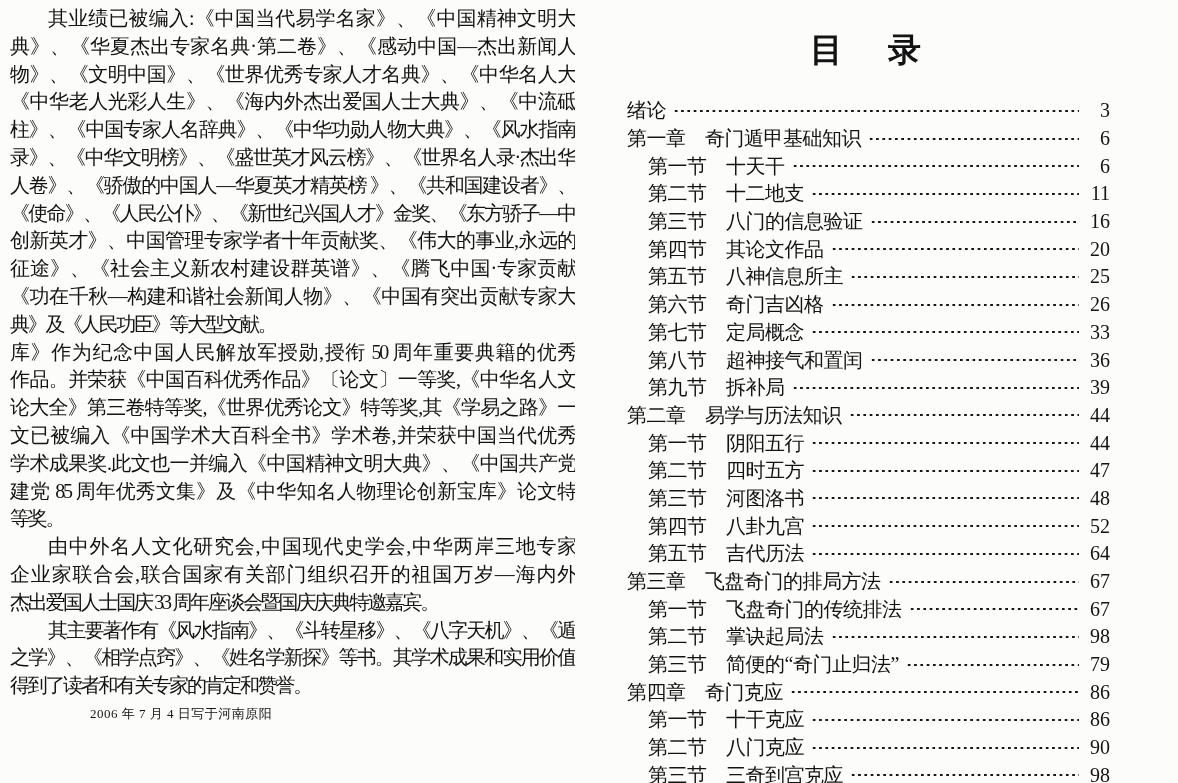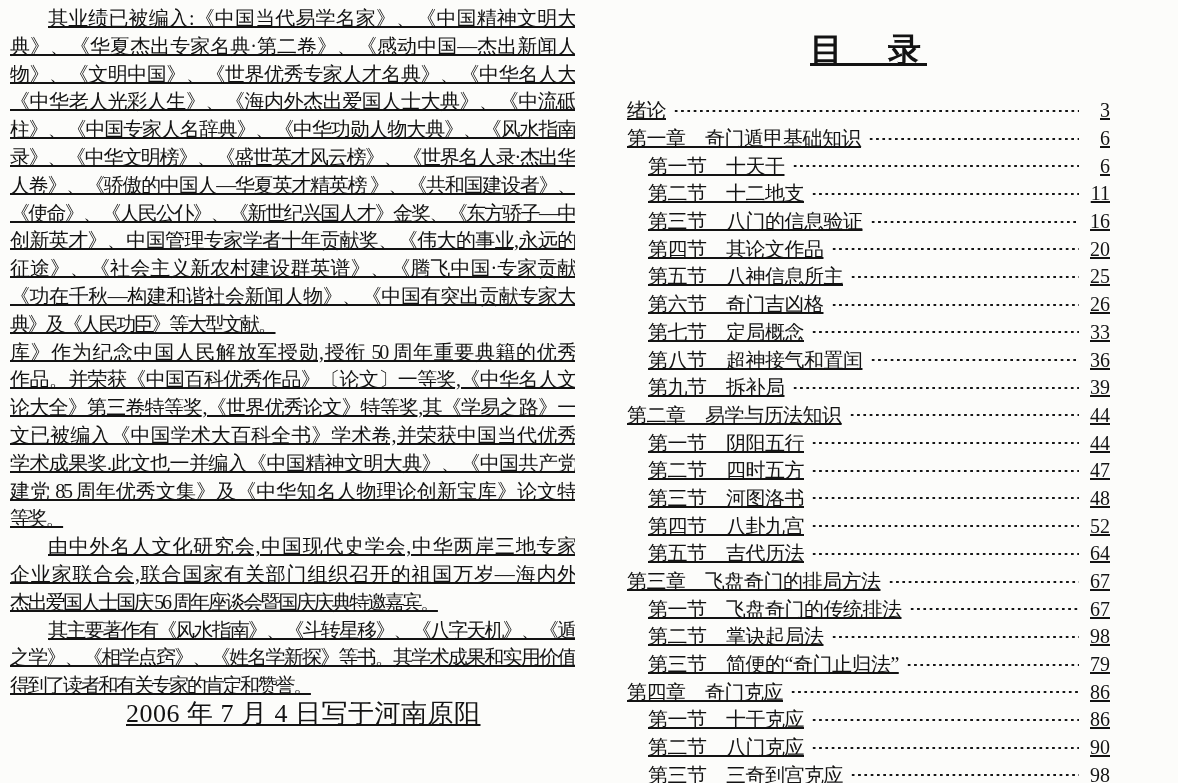--- a/index.html
+++ b/index.html
@@ -2,42 +2,42 @@
 <html><head>
 <meta charset="utf-8">
 <style>
   * { margin:0; padding:0; box-sizing:border-box; }
   html,body { width:1178px; height:783px; overflow:hidden; }
   body {
     background:#fcfcfa;
     color:#131313;
     font-family:"Liberation Serif","DejaVu Serif",serif;
   }
-  .spread { display:flex; width:1178px; height:748px;text-decoration:underline; }
+  .spread { display:flex; width:1178px; height:748px; }
   .page { width:589px; height:783px; position:relative; }
 
   
   .page-left { padding:5px 12px 0 10px; }
   .body-text { width:565px; }
   .line {
     font-size:20px;
     letter-spacing:-2.3px;
     line-height:27.8px;
     height:27.8px;
     overflow:hidden;
     text-align:justify;
     text-align-last:justify;
   }
   .line.indent { text-indent:38px; }
   .line.para-end { text-align-last:left; }
   .dateline {
-    font-size:26px;
+    font-size:13px;
     letter-spacing:0.5px;
     line-height:27.8px;
-    margin-left:116px;
+    margin-left:80px;
   }
 
   
   .page-right { padding:18px 0 0 38px; }
   .toc-title {
     width:483px;
     text-align:center;
     font-family:"Liberation Sans","DejaVu Sans",sans-serif;
     font-weight:700;
     font-size:33px;
@@ -86,21 +86,21 @@
         <div class="line para-end">典》及《人民功臣》等大型文献。</div>
         <div class="line">库》作为纪念中国人民解放军授勋,授衔 50 周年重要典籍的优秀</div>
         <div class="line">作品。并荣获《中国百科优秀作品》〔论文〕一等奖,《中华名人文</div>
         <div class="line">论大全》第三卷特等奖,《世界优秀论文》特等奖,其《学易之路》一</div>
         <div class="line">文已被编入《中国学术大百科全书》学术卷,并荣获中国当代优秀</div>
         <div class="line">学术成果奖.此文也一并编入《中国精神文明大典》、《中国共产党</div>
         <div class="line">建党 85 周年优秀文集》及《中华知名人物理论创新宝库》论文特</div>
         <div class="line para-end">等奖。</div>
         <div class="line indent">由中外名人文化研究会,中国现代史学会,中华两岸三地专家</div>
         <div class="line">企业家联合会,联合国家有关部门组织召开的祖国万岁—海内外</div>
-        <div class="line para-end">杰出爱国人士国庆 56 周年座谈会暨国庆庆典特邀嘉宾。</div>
+        <div class="line para-end">杰出爱国人士国庆 33 周年座谈会暨国庆庆典特邀嘉宾。</div>
         <div class="line indent">其主要著作有《风水指南》、《斗转星移》、《八字天机》、《遁甲</div>
         <div class="line">之学》、《相学点窍》、《姓名学新探》等书。其学术成果和实用价值</div>
         <div class="line para-end">得到了读者和有关专家的肯定和赞誉。</div>
       </div>
     <div class="dateline">2006 年 7 月 4 日写于河南原阳</div>
   </section>
   <section class="page page-right">
     <h1 class="toc-title">目　录</h1>
     <nav class="toc">
         <div class="toc-row">

